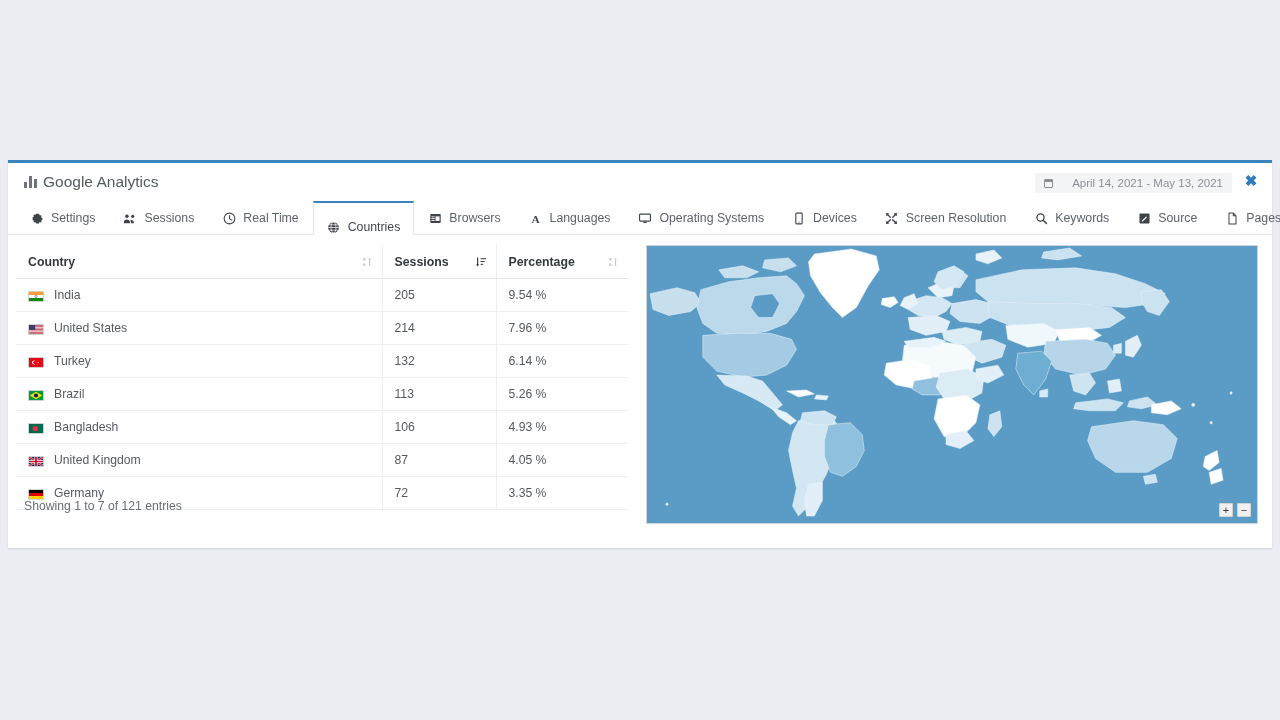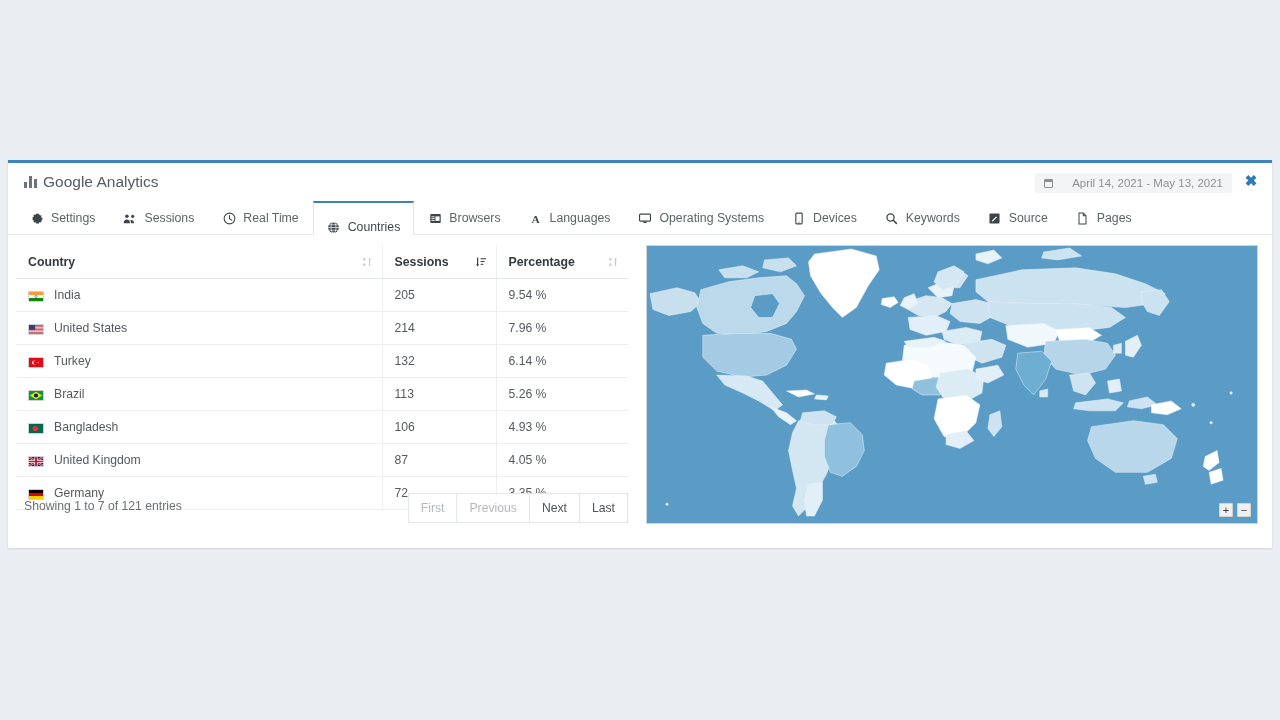--- a/index.html
+++ b/index.html
@@ -302,20 +302,34 @@
       <div class="tab">
         <span class="ti">
             <svg width="10" height="13" viewBox="0 0 12 16">
               <rect x="2.1" y="1.4" width="7.8" height="13.2" rx="1.1" fill="none" stroke="currentColor" stroke-width="1.35"></rect>
               <circle cx="6" cy="12.4" r="0.7" fill="currentColor"></circle>
             </svg>
           </span>
         <span>Devices</span>
       </div>
 
+      <div class="tab">
+        <span class="ti">
+            <svg width="13" height="13" viewBox="0 0 16 16">
+              <g stroke="currentColor" stroke-width="1.6" stroke-linecap="round" fill="none">
+                <path d="M2 2 L6.5 6.5"></path>
+                <path d="M14 2 L9.5 6.5"></path>
+                <path d="M2 14 L6.5 9.5"></path>
+                <path d="M14 14 L9.5 9.5"></path>
+              </g>
+              <path d="M1.6 1.6h3.2v1.4H3v1.8H1.6z M14.4 1.6h-3.2v1.4H13v1.8h1.4z M1.6 14.4h3.2V13H3v-1.8H1.6z M14.4 14.4h-3.2V13H13v-1.8h1.4z" fill="currentColor"></path>
+            </svg>
+          </span>
+        <span>Screen Resolution</span>
+      </div>
 
       <div class="tab">
         <span class="ti">
             <svg width="13" height="13" viewBox="0 0 16 16">
               <circle cx="6.8" cy="6.8" r="4.4" fill="none" stroke="currentColor" stroke-width="1.6"></circle>
               <path d="M10.2 10.2 L14 14" stroke="currentColor" stroke-width="1.8" stroke-linecap="round"></path>
             </svg>
           </span>
         <span>Keywords</span>
       </div>
@@ -512,26 +526,20 @@
                   </span>
                 </td>
               <td>72</td>
               <td>3.35 %</td>
             </tr>
           </tbody>
         </table>
 
         <div class="tfoot">
           <div class="showing">Showing 1 to 7 of 121 entries</div>
-          <div class="pager">
-            <div class="pbtn disabled">First</div>
-            <div class="pbtn disabled">Previous</div>
-            <div class="pbtn">Next</div>
-            <div class="pbtn">Last</div>
-          </div>
         </div>
       </div>
 
       <div class="right">
         <div class="mapwrap">
           <svg class="worldmap" viewBox="0 0 612 279" preserveAspectRatio="none">
             <rect width="612" height="279" fill="#5a9cc6"></rect>
             <g stroke="#e9f2f8" stroke-width="0.5" stroke-linejoin="round">
 
               <path d="M168 8 L205 3 L230 10 L233 24 L222 40 L210 62 L196 72 L186 62 L174 47 L164 30 L162 16 Z" fill="#ffffff"></path>

